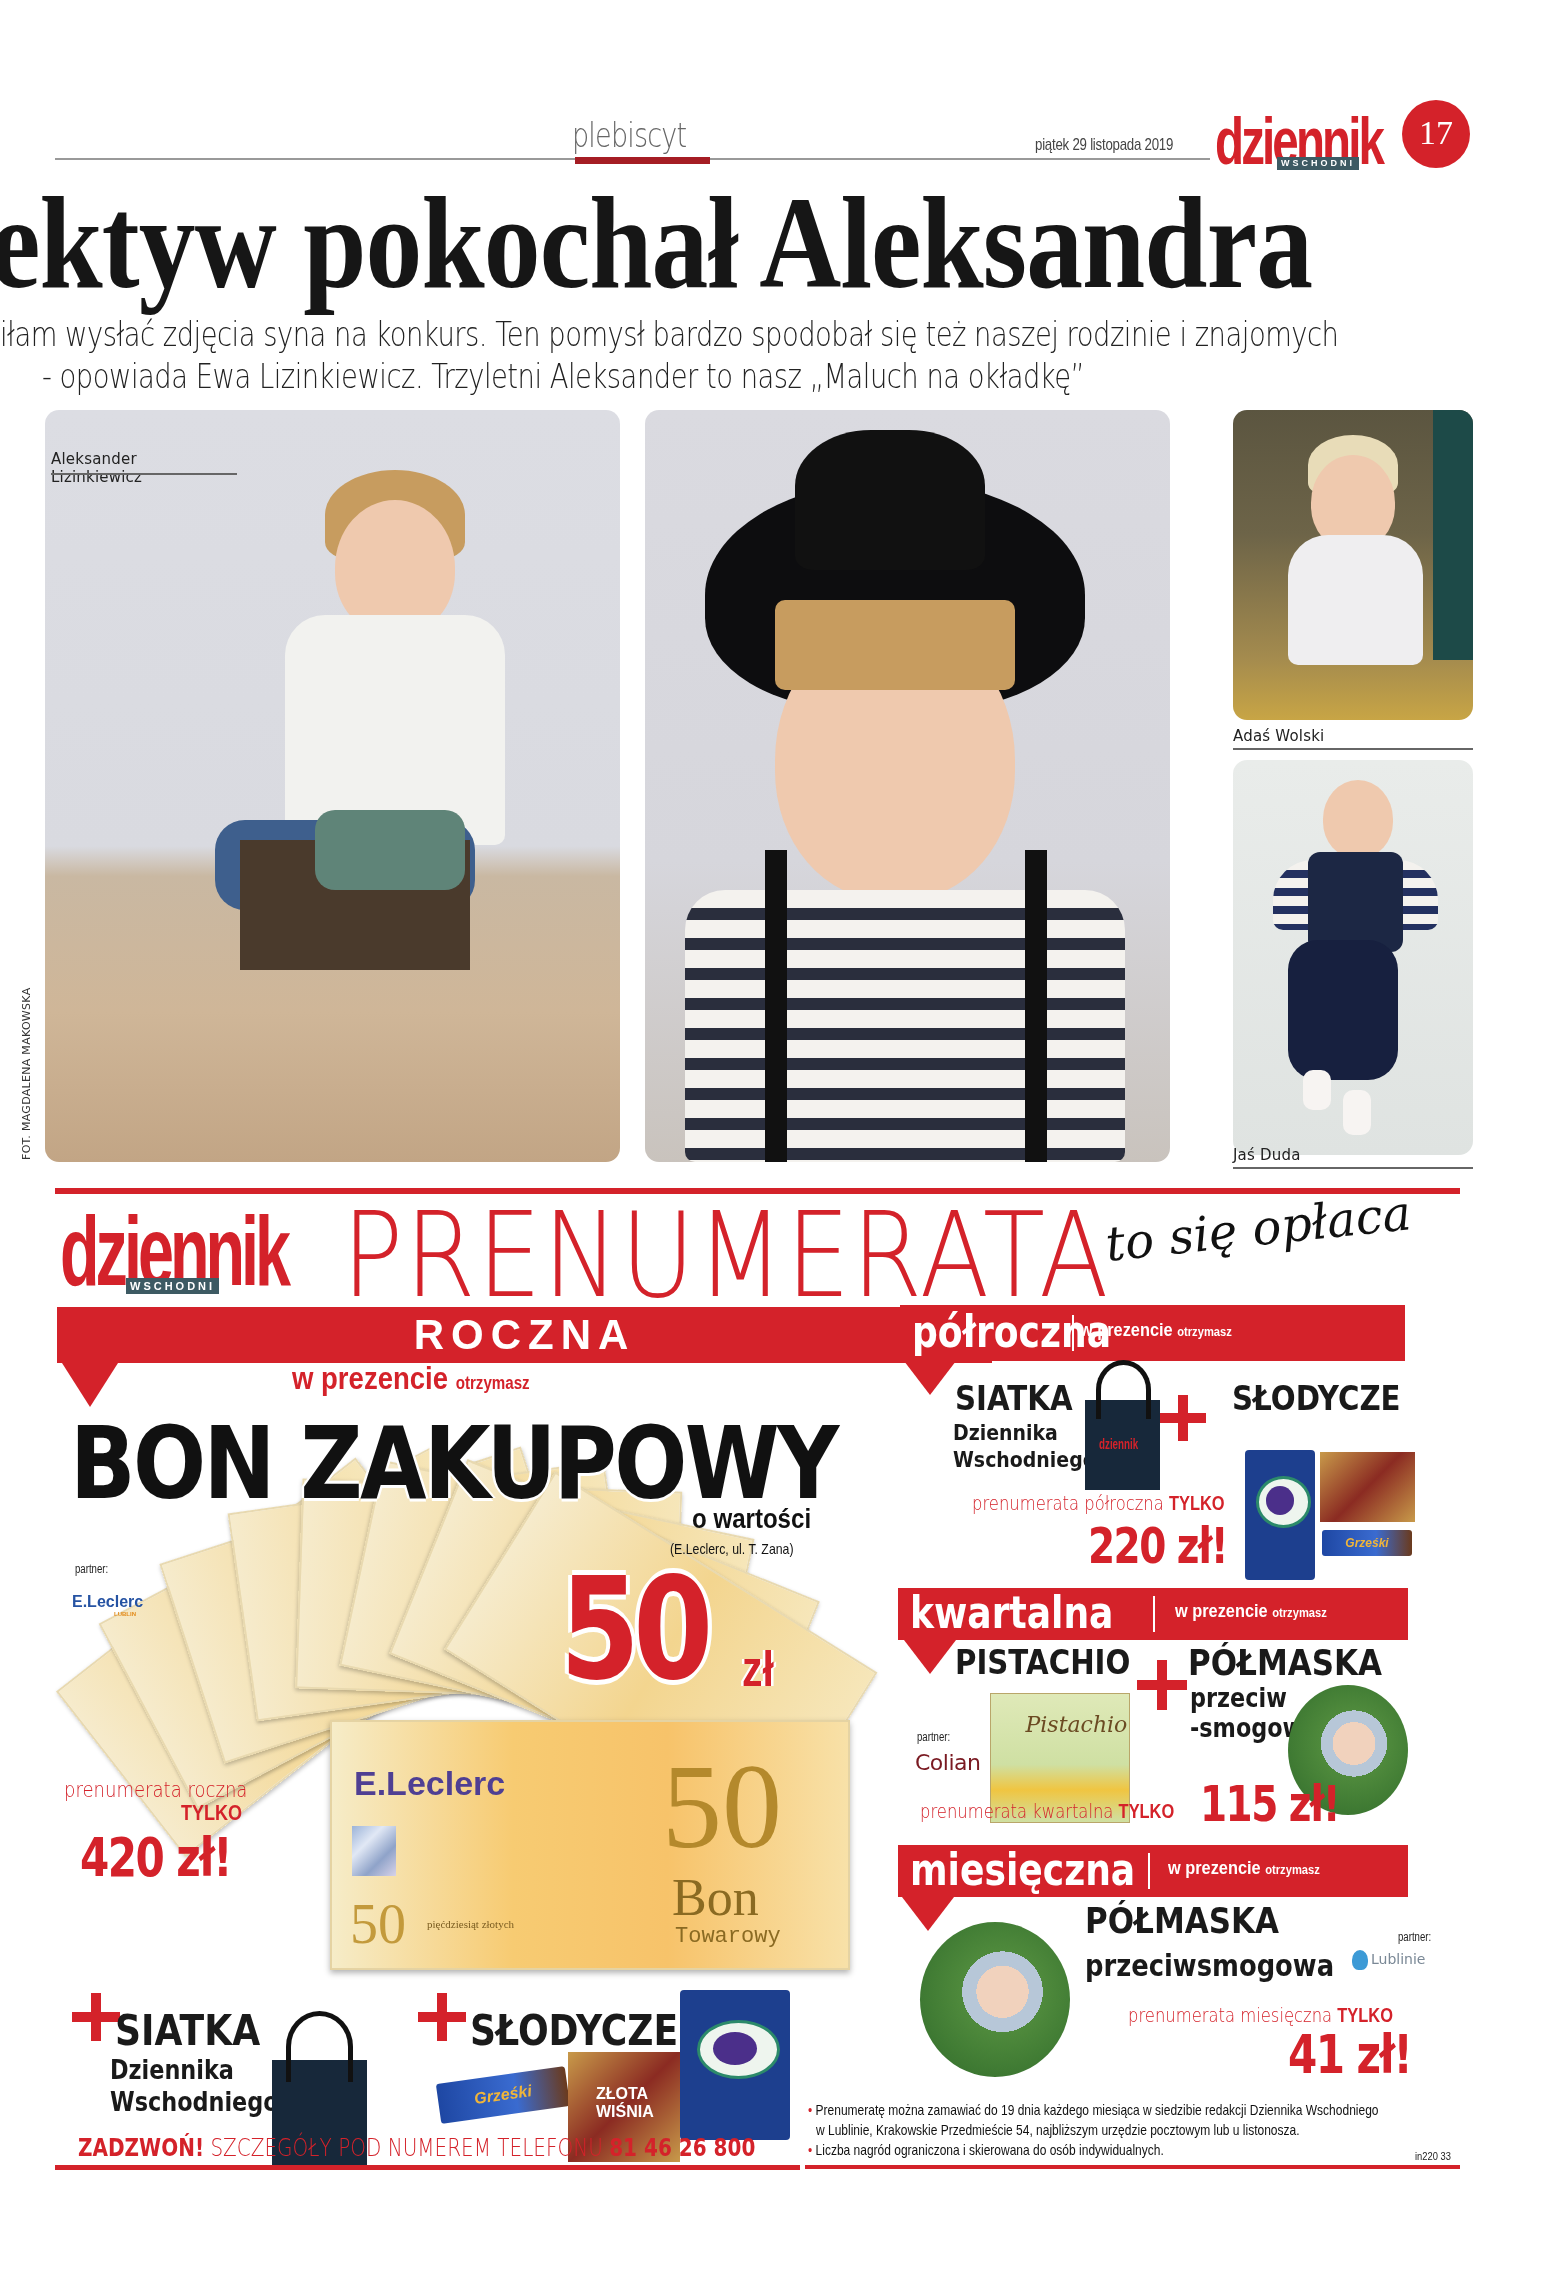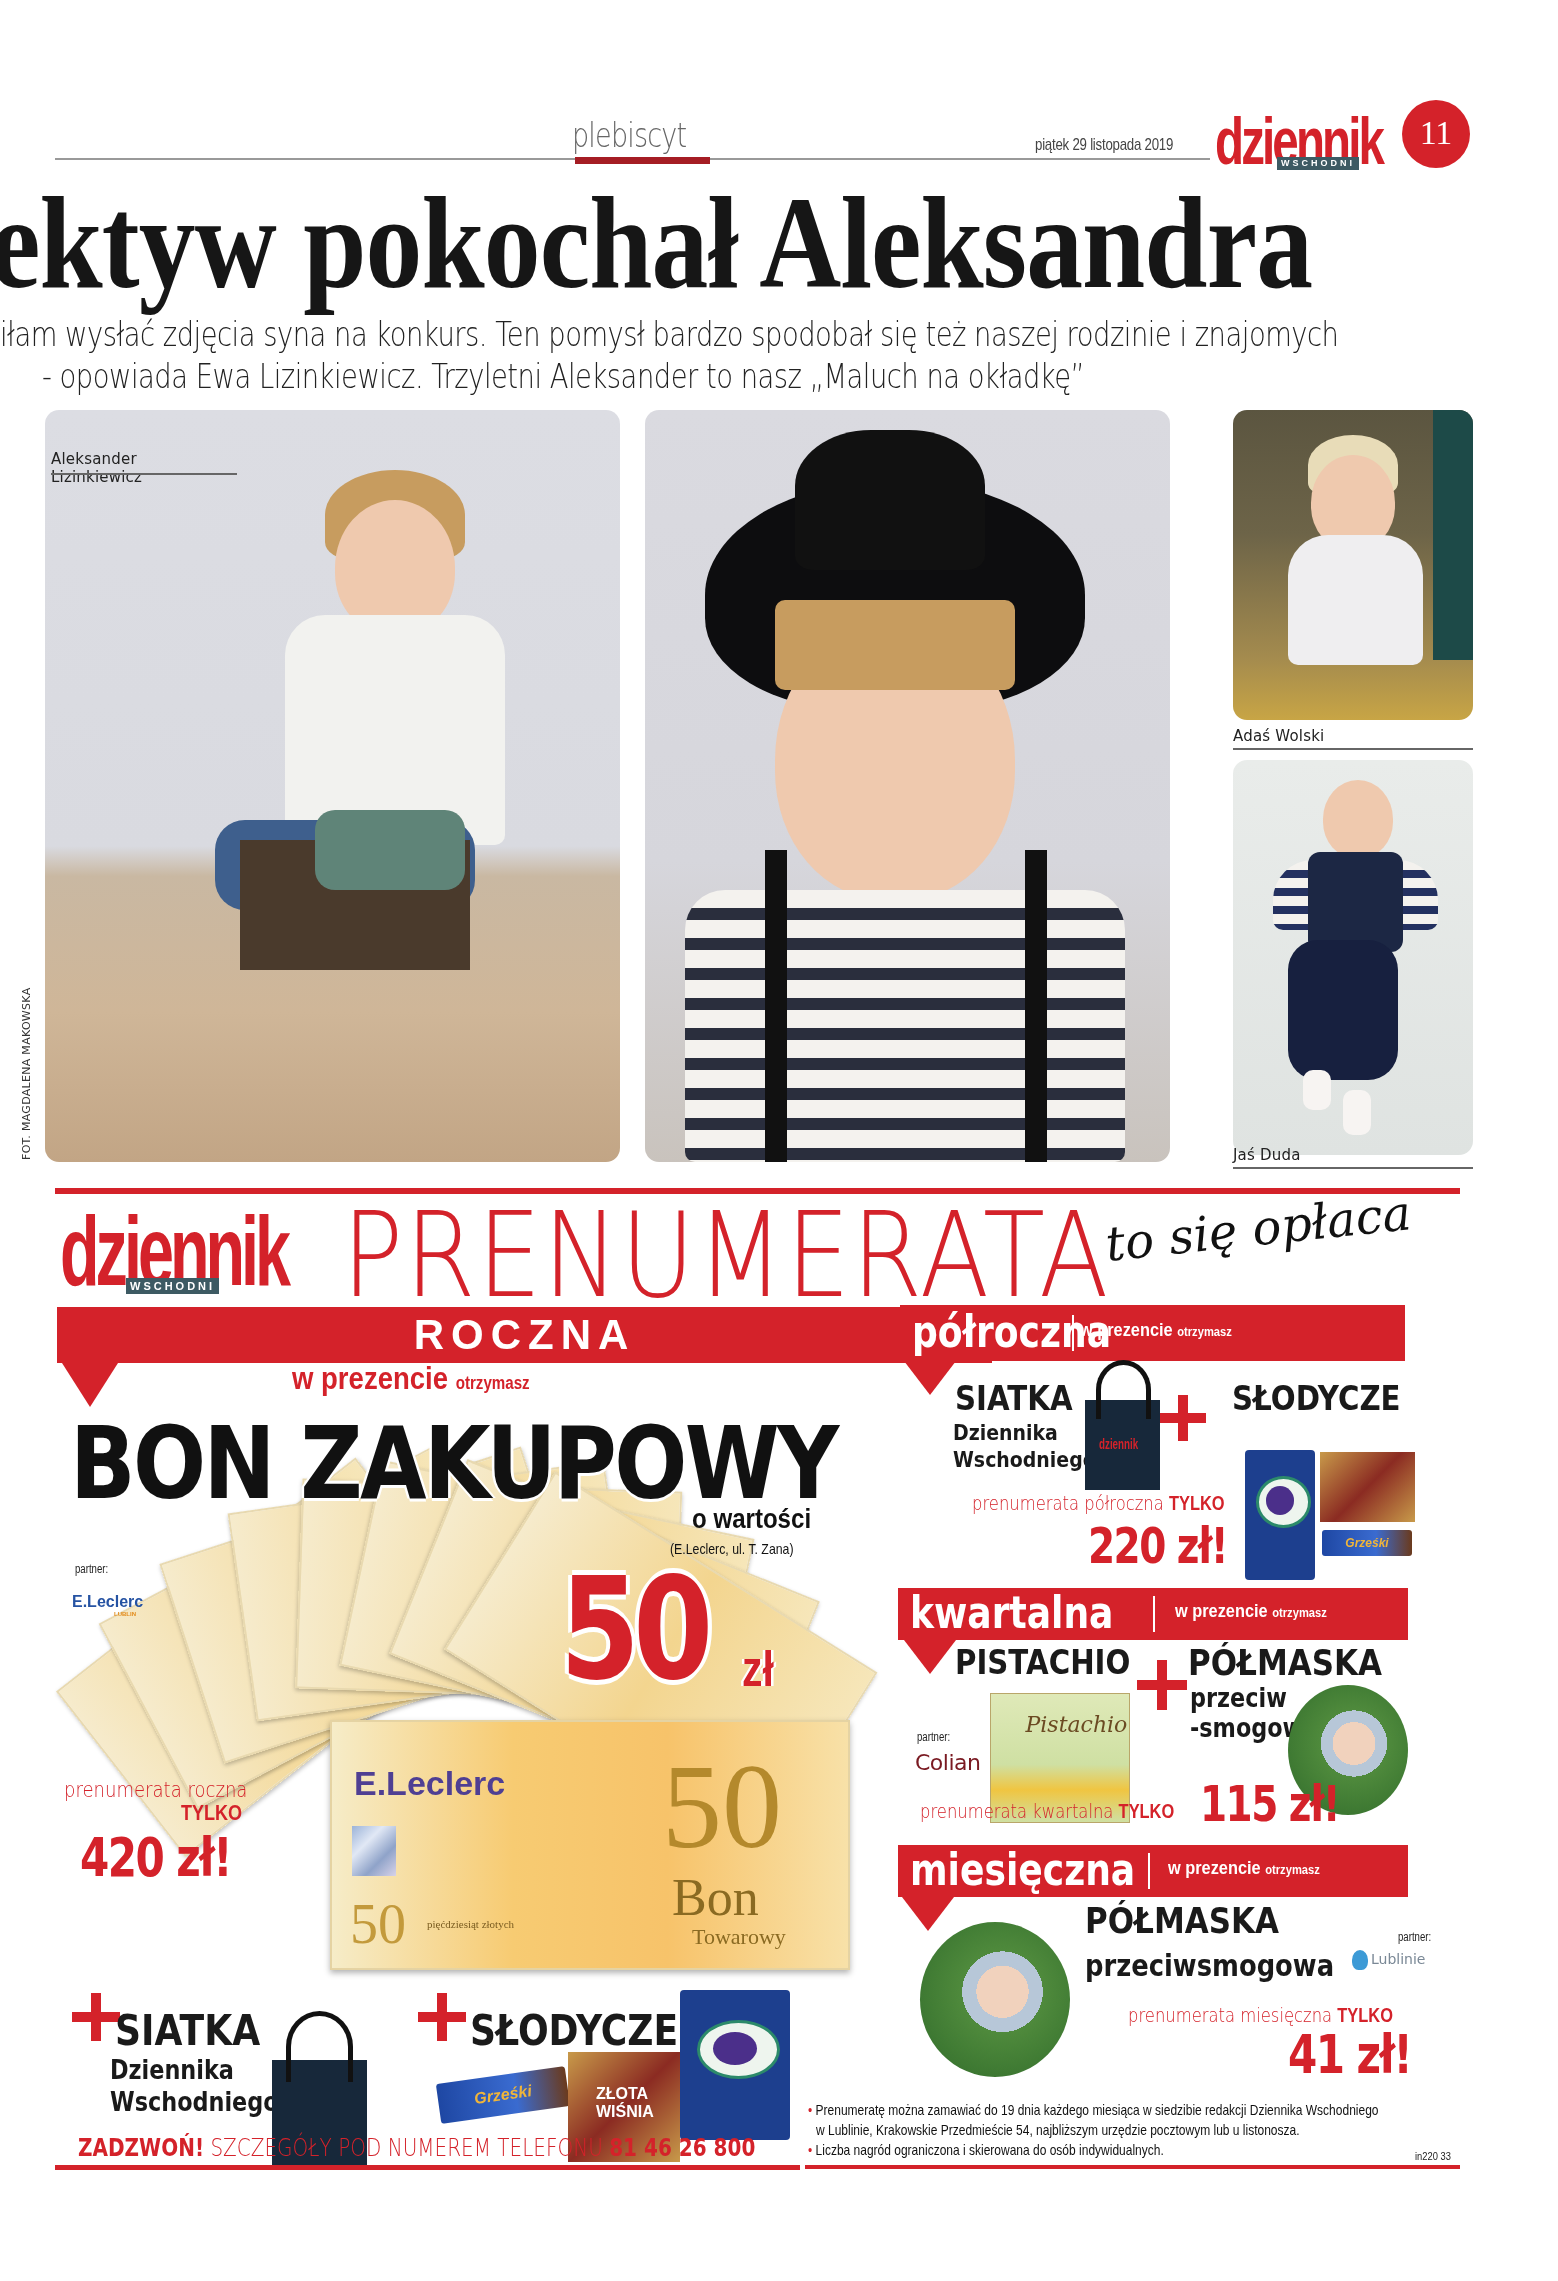--- a/index.html
+++ b/index.html
@@ -54,21 +54,21 @@
   .gift-line { font-weight: 700; color: #d4222a; }
   .gift-line small { font-size: 0.55em; }
   .bon-title { left: 70px; top: 1405px; font-family: "DejaVu Sans", sans-serif; font-weight: 700; font-size: 100px; color: #111; letter-spacing: -3px; transform: scaleX(0.86); transform-origin: left top; -webkit-text-stroke: 0; text-shadow: 3px 0 #fff, -3px 0 #fff, 0 3px #fff, 0 -3px #fff; z-index: 5; }
 
   .vouchers { left: 115px; top: 1480px; width: 720px; height: 500px; }
   .voucher { position: absolute; width: 380px; height: 210px; background: linear-gradient(90deg, #f6ebcc 0%, #f3d58f 50%, #f6e6b9 100%); border: 2px solid #e8d9b0; box-shadow: 0 2px 4px rgba(0,0,0,0.25); transform-origin: 50% 100%; }
   .voucher-front { left: 215px; top: 240px; width: 520px; height: 250px; background: linear-gradient(90deg, #f6ecc8 0%, #f7cb72 35%, #f7c36a 65%, #f8e1a8 100%); border: 2px solid #e5d3a3; box-shadow: 0 3px 6px rgba(0,0,0,0.3); z-index: 3; }
   .vf-brand { position: absolute; left: 22px; top: 42px; font-weight: 700; font-size: 34px; color: #4f3f93; }
   .vf-50 { position: absolute; left: 330px; top: 25px; font-family: "Liberation Serif", serif; font-size: 120px; color: #b4892c; line-height: 120px; }
   .vf-bon { position: absolute; left: 340px; top: 150px; font-family: "Liberation Serif", serif; font-size: 52px; color: #8a6a22; line-height: 52px; }
-  .vf-tow { position: absolute; left: 343px; top: 202px; font-family: Liberation Serif, serif; font-size: 22px; color: #8a6a22; margin-left: 17px; }
+  .vf-tow { position: absolute; left: 343px; top: 202px; font-family: Liberation Mono, monospace; font-size: 22px; color: #8a6a22; }
   .vf-50s { position: absolute; left: 18px; top: 170px; font-family: "Liberation Serif", serif; font-size: 56px; color: #c39a3c; }
   .vf-words { position: absolute; left: 95px; top: 196px; font-family: "Liberation Serif", serif; font-size: 11px; color: #7a5c20; line-height: 12px; text-align: right; }
   .vf-holo { position: absolute; left: 20px; top: 104px; width: 44px; height: 50px; background: linear-gradient(135deg, #9bb3d8, #e1e8f5, #8fa3c9, #d8d3e9); }
 
   .o-wartosci { left: 692px; top: 1503px; font-weight: 700; font-size: 28px; color: #111; transform: scaleX(0.86); transform-origin: left top; z-index: 6; }
   .o-addr { left: 670px; top: 1540px; font-size: 15px; color: #111; transform: scaleX(0.82); transform-origin: left top; z-index: 6; white-space: nowrap; }
   .partner-lbl { font-size: 12px; color: #222; transform: scaleX(0.8); transform-origin: left top; }
   .leclerc-logo { left: 72px; top: 1593px; font-weight: 700; font-size: 16px; color: #2653a3; }
   .leclerc-logo span.lub { display: block; font-size: 6px; color: #e38b1a; margin-left: 42px; line-height: 6px; }
   .fifty { left: 560px; top: 1560px; font-family: "DejaVu Sans", sans-serif; font-weight: 700; font-size: 140px; color: #d4222a; letter-spacing: -8px; transform: scaleX(0.82); transform-origin: left top; text-shadow: 5px 0 #fff, -5px 0 #fff, 0 5px #fff, 0 -5px #fff; z-index: 7; line-height: 140px; }
@@ -119,21 +119,21 @@
 <body>
 
 <div class="abs header-rule"></div>
 <div class="abs section-label">plebiscyt</div>
 <div class="abs section-bar"></div>
 <div class="abs issue-date">piątek 29 listopada 2019</div>
 <div class="abs logo-small">
   <span class="logo-word">dziennik</span>
   <span class="logo-sub" style="left:62px;top:45px;">WSCHODNI</span>
 </div>
-<div class="abs page-badge">11</div>
+<div class="abs page-badge">17</div>
 
 <div class="abs headline">ektyw pokochał Aleksandra</div>
 <div class="abs lead lead1">iłam wysłać zdjęcia syna na konkurs. Ten pomysł bardzo spodobał się też naszej rodzinie i znajomych</div>
 <div class="abs lead lead2">- opowiada Ewa Lizinkiewicz. Trzyletni Aleksander to nasz „Maluch na okładkę”</div>
 
 <div class="abs photo ph-main1">
   <div class="kid-hair" style="left:280px;top:60px;width:140px;height:90px;"></div>
   <div class="kid-head" style="left:290px;top:90px;width:120px;height:135px;"></div>
   <div class="shirt" style="left:240px;top:205px;width:220px;height:230px;background:#f2f2ef;"></div>
   <div style="position:absolute;left:170px;top:410px;width:260px;height:90px;background:#3e5f8d;border-radius:30px;"></div>

